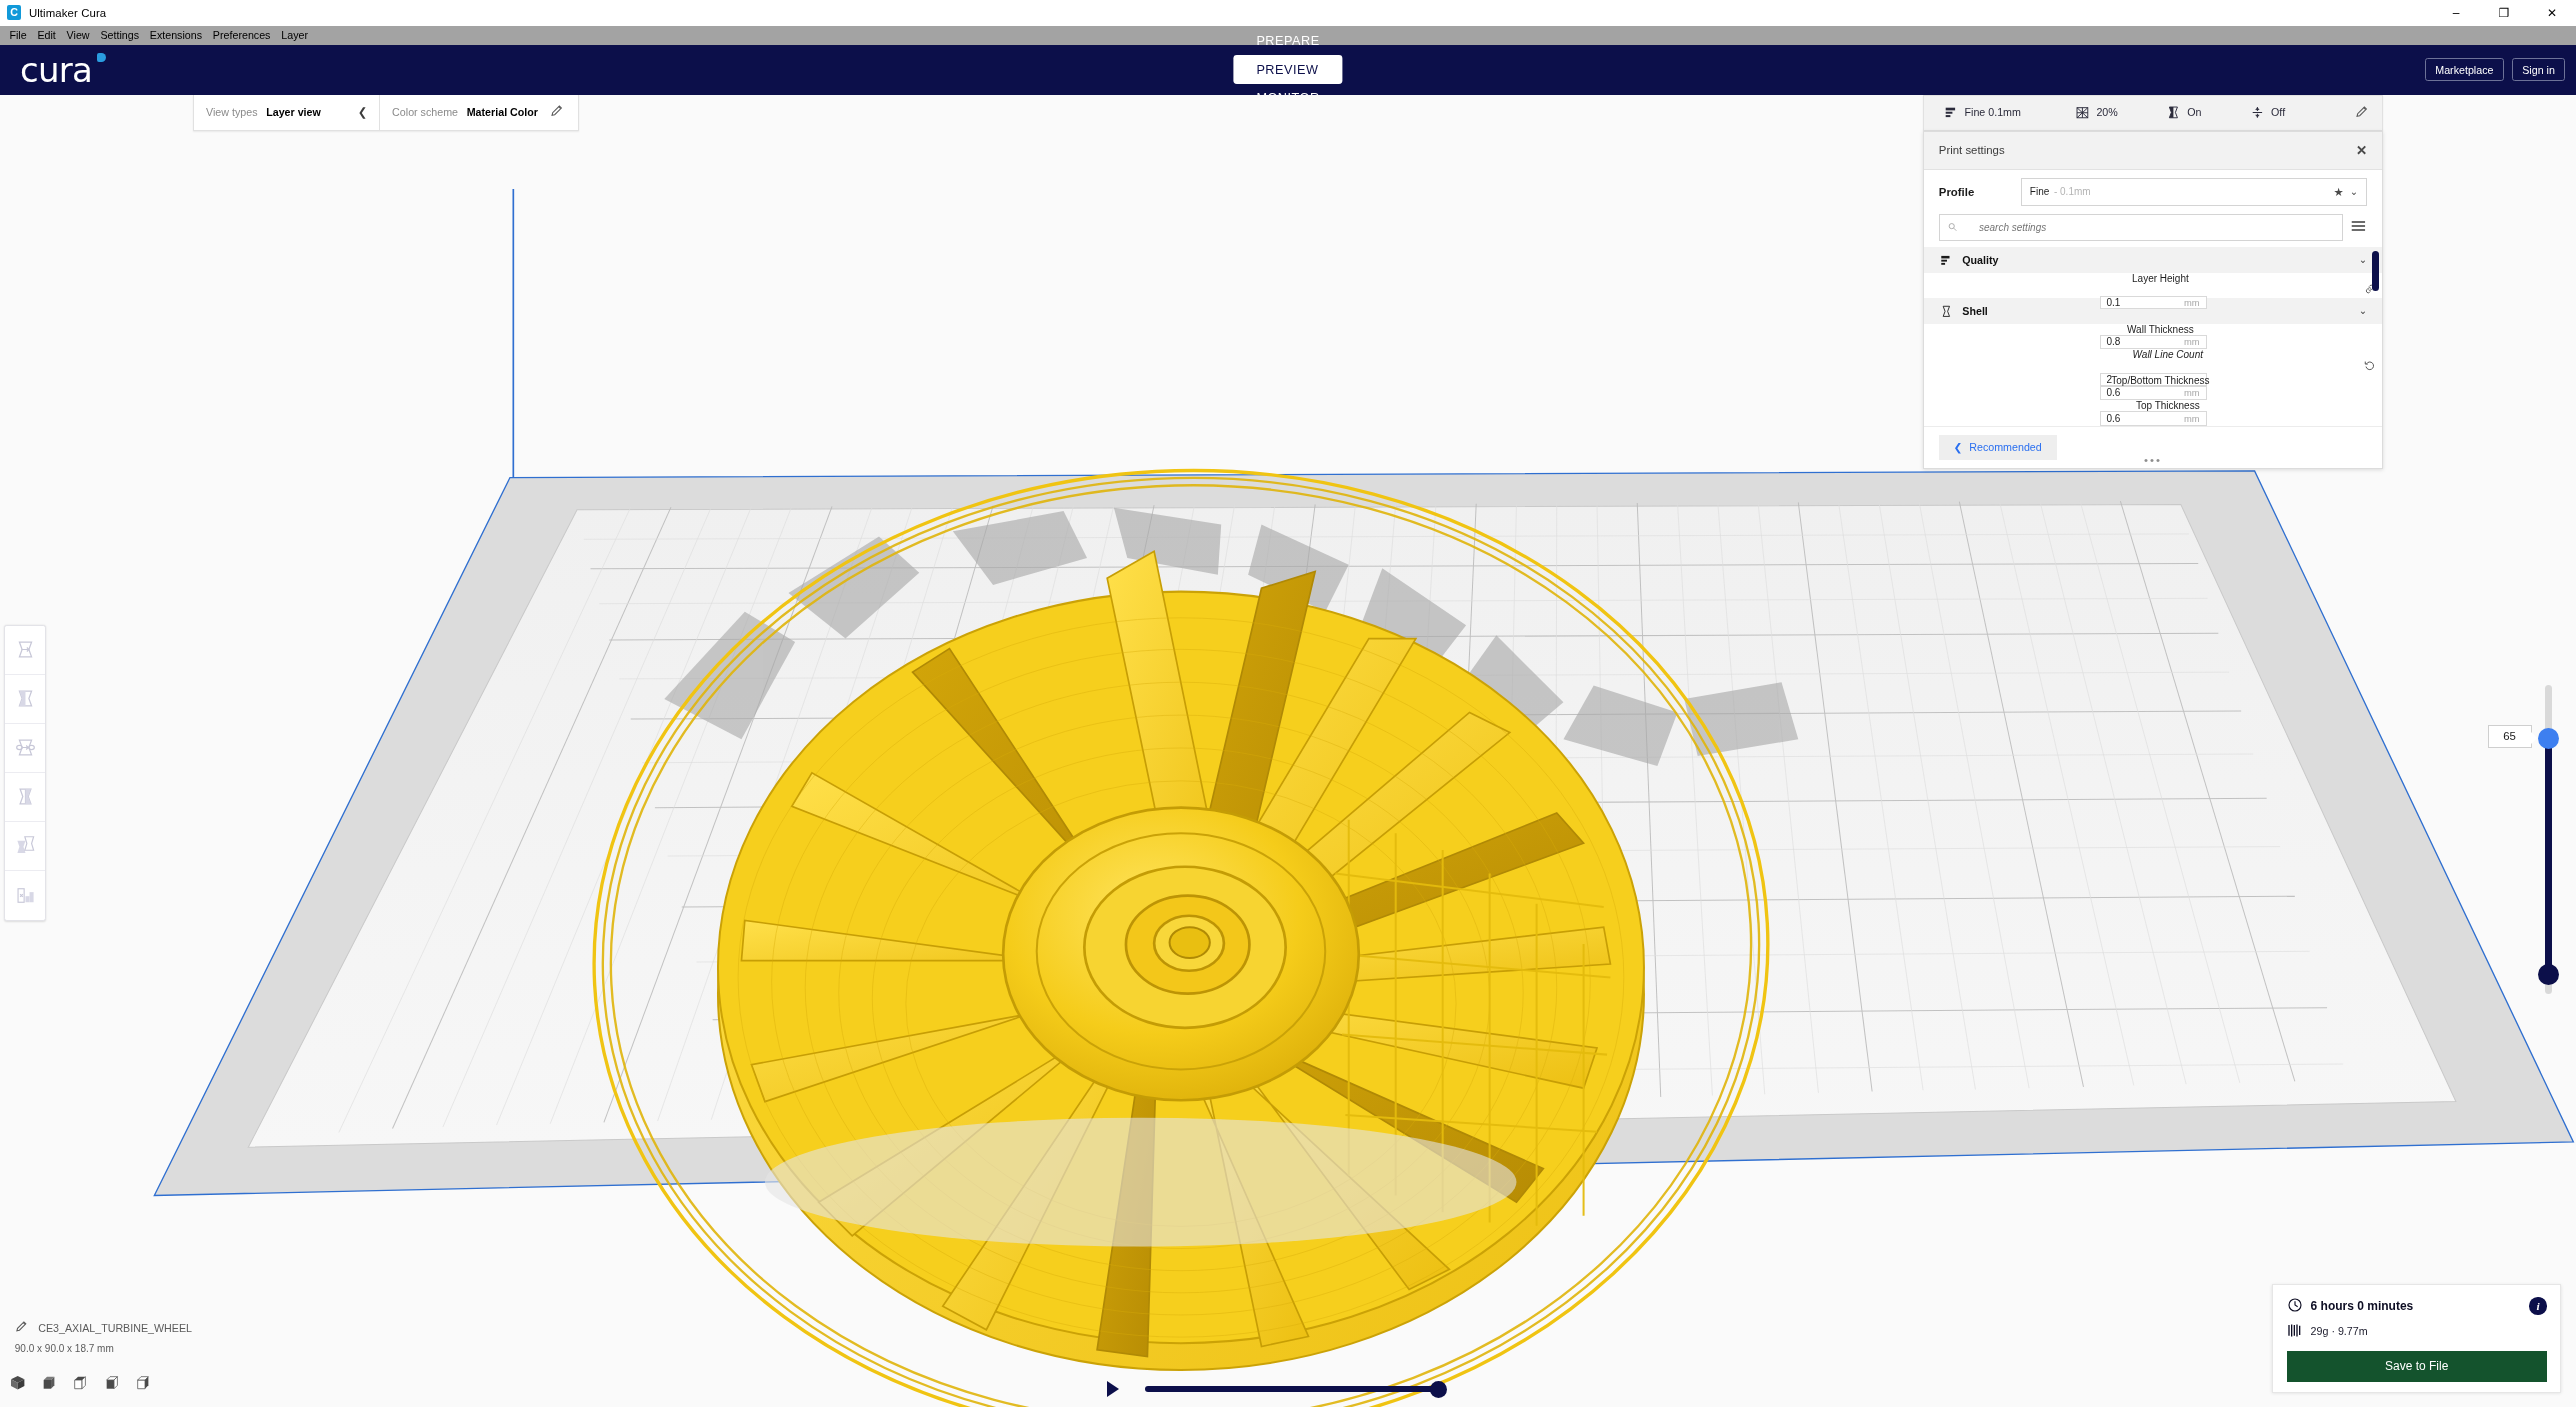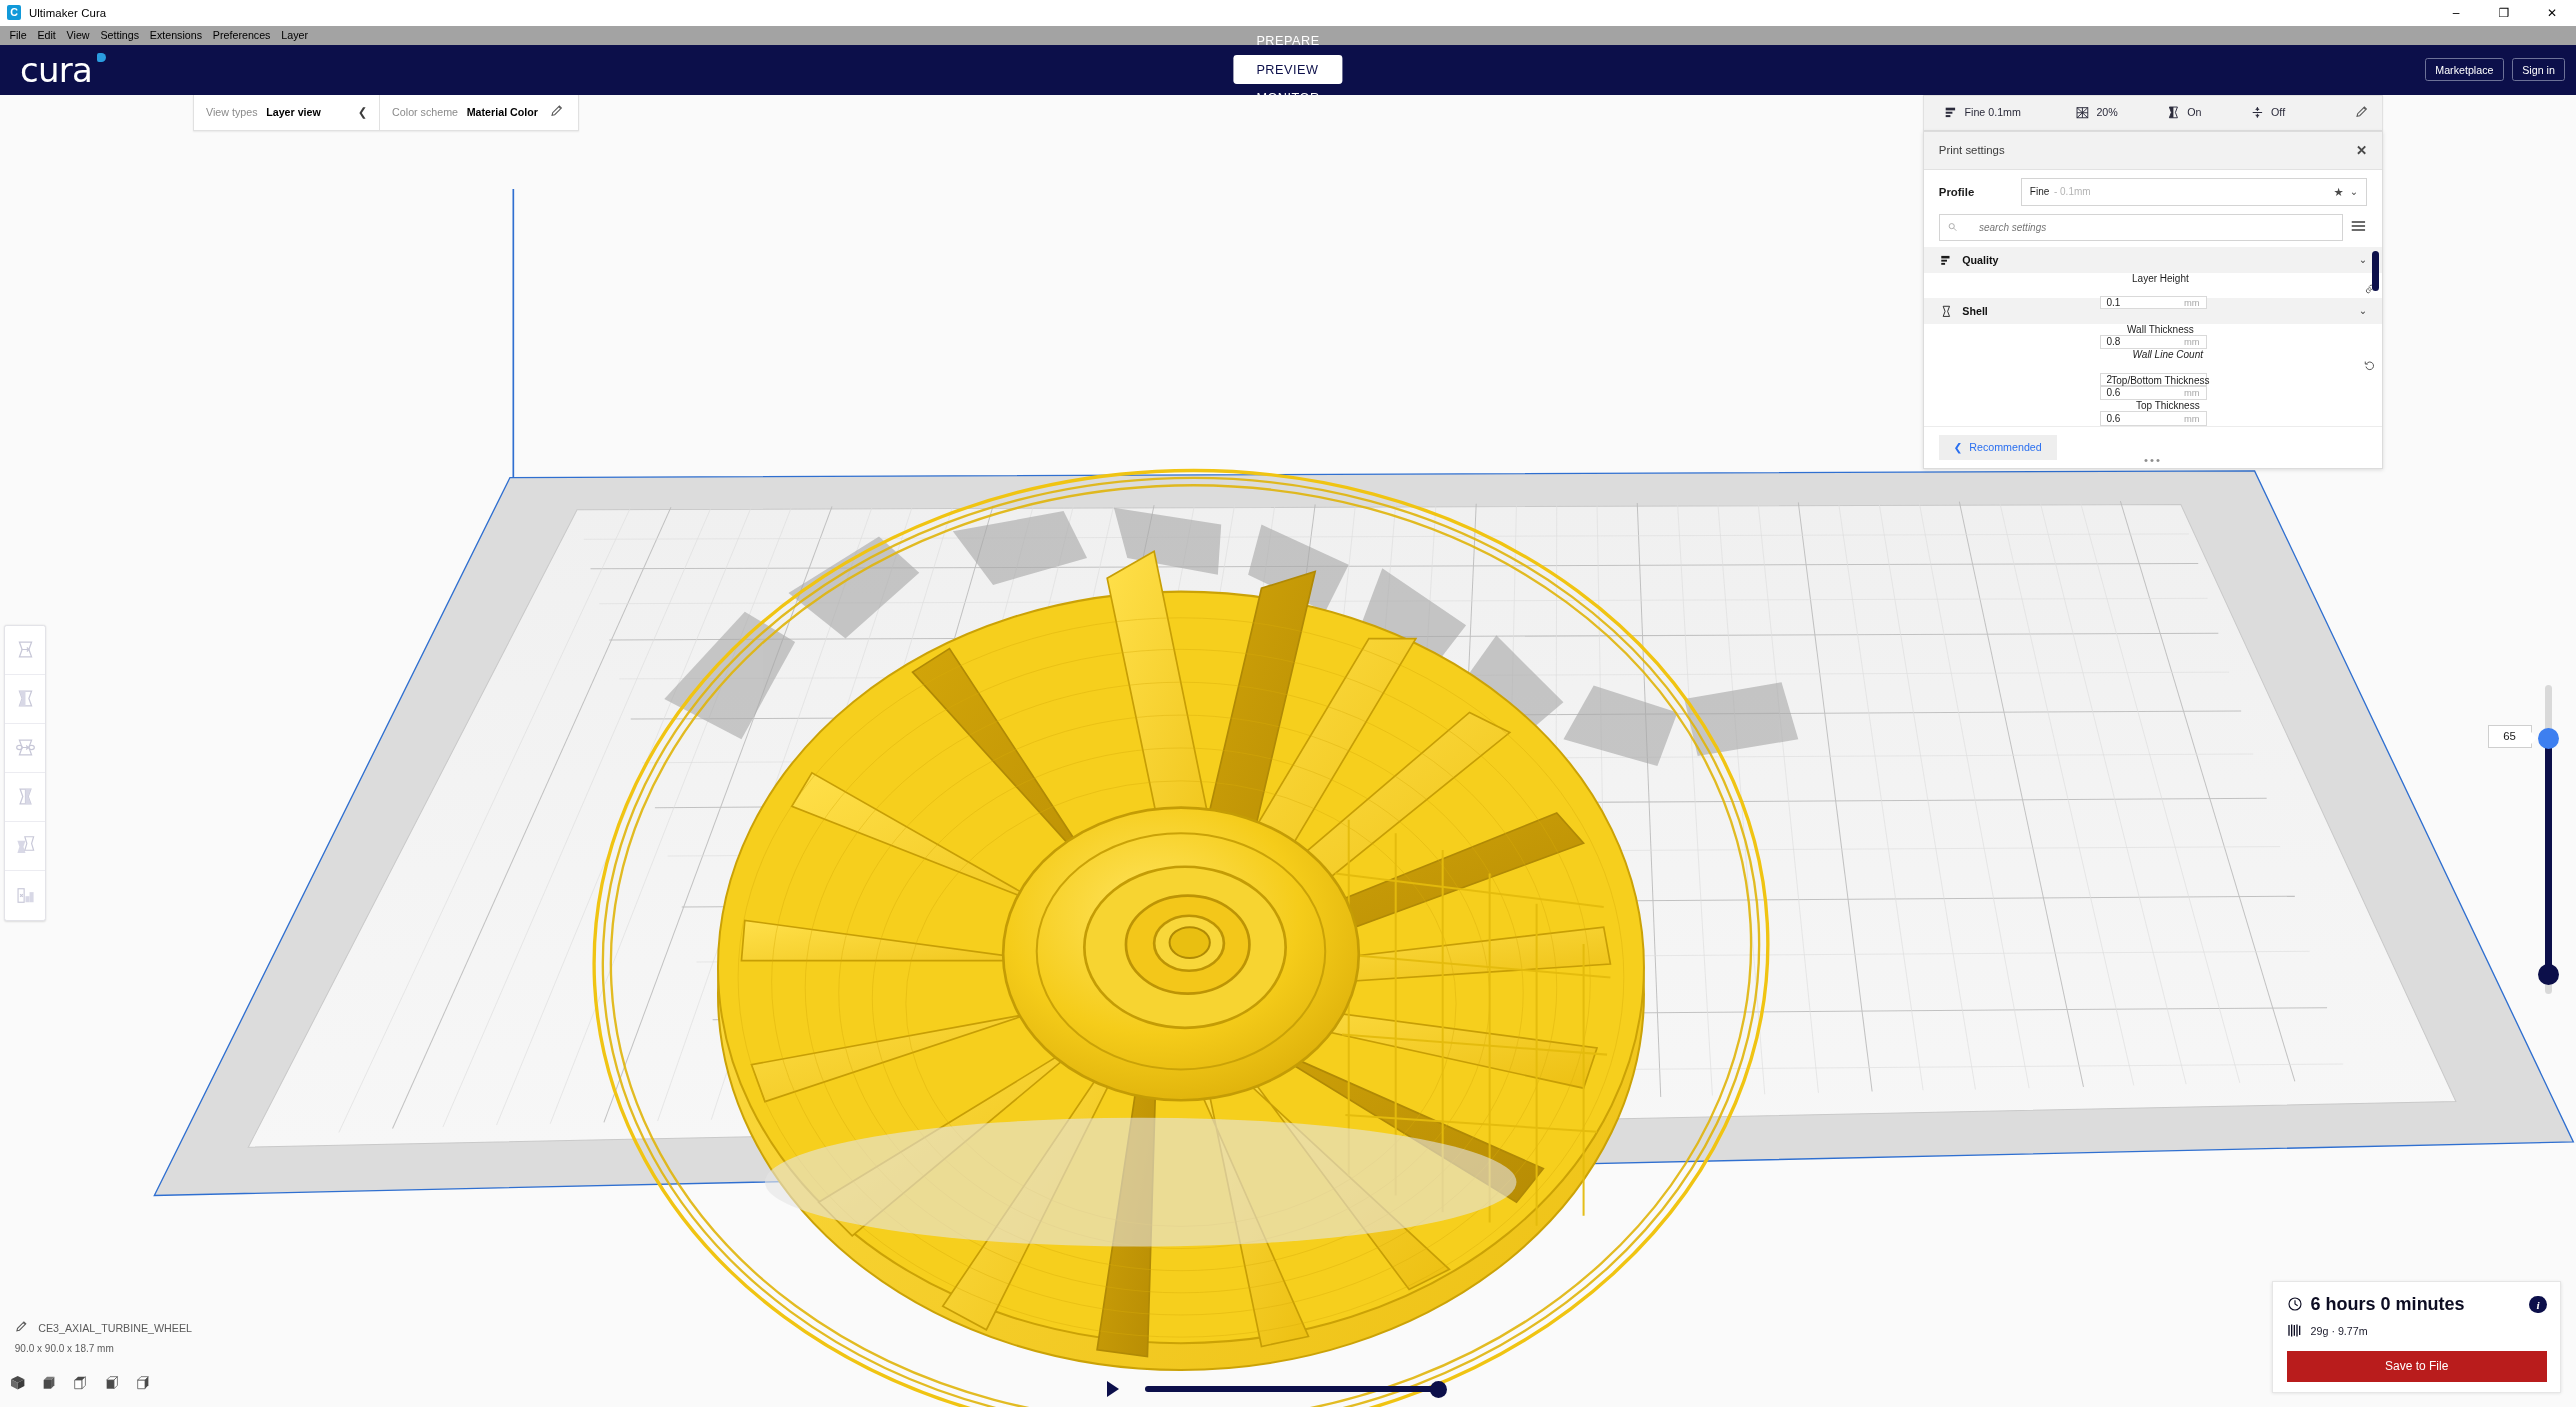--- a/index.html
+++ b/index.html
@@ -182,28 +182,28 @@
   #mi-row1 { display:flex; align-items:center; gap: 10.7px; }
   #mi-name { font-size:10.7px; color:#5b5b5b; }
   #mi-dims { font-size:10px; color:#5b5b5b; margin-top: 8px; }
   #viewcubes { position:absolute; left: 9.4px; bottom: 14.8px; display:flex; gap: 14px; align-items:center;}
   
   #jobcard {
     position:absolute; right: 14.8px; bottom: 14.8px; width: 289px; background:#ffffff;
     border: 0.7px solid #e6e6e6; box-shadow: 0 0.7px 3.4px rgba(0,0,0,.12); padding: 12px 13.4px 10.7px 13.4px;
   }
   #jc-time-row { display:flex; align-items:center; }
-  #jc-time { font-size:18px; font-weight:700; color:#0d0d23; margin-left: 8px; }
+  #jc-time { font-size:12px; font-weight:700; color:#0d0d23; margin-left: 8px; }
   #jc-info { margin-left:auto; width:17.4px; height:17.4px; border-radius:50%; background:#0c0f4a;
              color:#fff; font-size:11.4px; font-weight:bold; display:flex; align-items:center;
              justify-content:center; font-style:italic; font-family:"Liberation Serif", serif;}
   #jc-mat-row { display:flex; align-items:center; margin-top: 8px; }
   #jc-mat { font-size:10.7px; color:#1b1b2b; margin-left: 8px; }
   #jc-save {
-    margin-top: 10.7px; width:100%; height: 31px; background:#b91c1c; color:#ffffff;
+    margin-top: 10.7px; width:100%; height: 31px; background:#14532d; color:#ffffff;
     font-size: 12px; border:none; display:flex; align-items:center; justify-content:center;
     font-family:"Liberation Sans", sans-serif;
   }
 </style>
 </head>
 <body>
 
 <div id="titlebar">
   <div id="app-icon">C</div>
   <div id="app-title">Ultimaker Cura</div>

